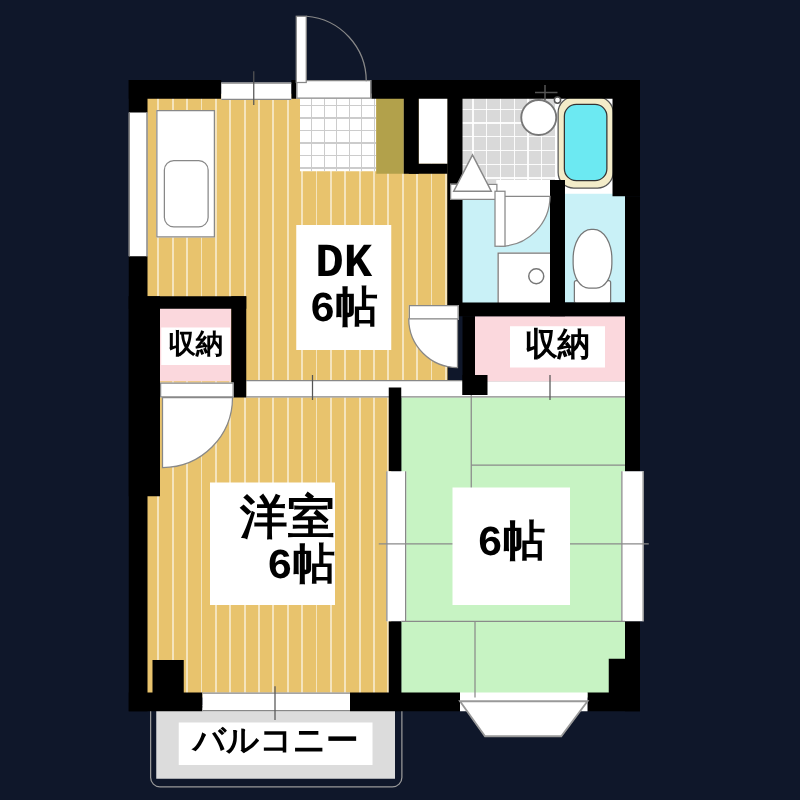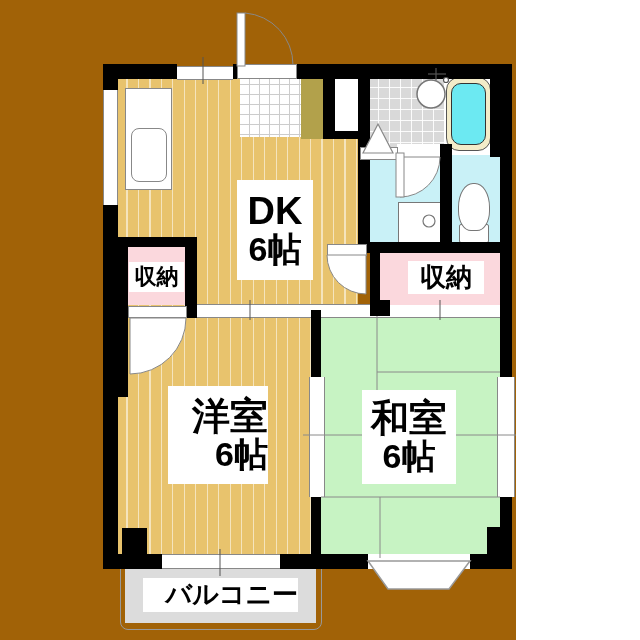--- a/index.html
+++ b/index.html
@@ -1,17 +1,17 @@
 <!DOCTYPE html>
 <html><head>
 <meta charset="utf-8">
 <style>
   html,body{margin:0;padding:0;background:#fff;}
-  #plan{position:relative;width:516px;height:640px;background:#a16207;overflow:hidden;
-        font-family:Liberation Sans, sans-serif;}
+  #plan{position:relative;width:640px;height:640px;background:#0f172a;overflow:hidden;
+        font-family:Liberation Mono, monospace;}
   .abs{position:absolute;}
   
   .floor-wood{background:#e8c36d;
     background-image:repeating-linear-gradient(to right,rgba(255,255,255,0) 0 10px,rgba(255,255,255,.55) 10px 11.5px);}
   .tatami{background:#c7f3c3;}
   .waterroom{background:#c9f1f7;}
   .bathtile{background:#d9d9d9;
     background-image:repeating-linear-gradient(to right,rgba(255,255,255,0) 0 10px,rgba(255,255,255,.9) 10px 11px),
                      repeating-linear-gradient(to bottom,rgba(255,255,255,0) 0 10px,rgba(255,255,255,.9) 10px 11px);}
   .genkan{background:#fff;
@@ -142,26 +142,25 @@
 
   <div class="abs label-box" style="left:237px;top:180px;width:76px;height:100px;">
     <span class="room-name">DK</span>
     <span class="room-size">6帖</span>
   </div>
   <div class="abs label-box" style="left:168px;top:386px;width:100px;height:98px;align-items:flex-end;">
     <span class="room-name">洋室</span>
     <span class="room-size">6帖</span>
   </div>
   <div class="abs label-box" style="left:362px;top:390px;width:94px;height:94px;">
-    <span class="room-name">和室</span>
     <span class="room-size">6帖</span>
   </div>
   <div class="abs label-box" style="left:129px;top:262px;width:55px;height:30px;">
     <span style="font-size:22px;font-weight:700;">収納</span>
   </div>
   <div class="abs label-box" style="left:408px;top:261px;width:76px;height:33px;">
     <span style="font-size:26px;font-weight:700;">収納</span>
   </div>
-  <div class="abs label-box" style="left:143px;top:578px;width:155px;height:34px;align-items:flex-end;">
+  <div class="abs label-box" style="left:143px;top:578px;width:155px;height:34px;">
     <span style="font-size:26px;font-weight:700;">バルコニー</span>
   </div>
 
 </div>
 
 </body></html>

